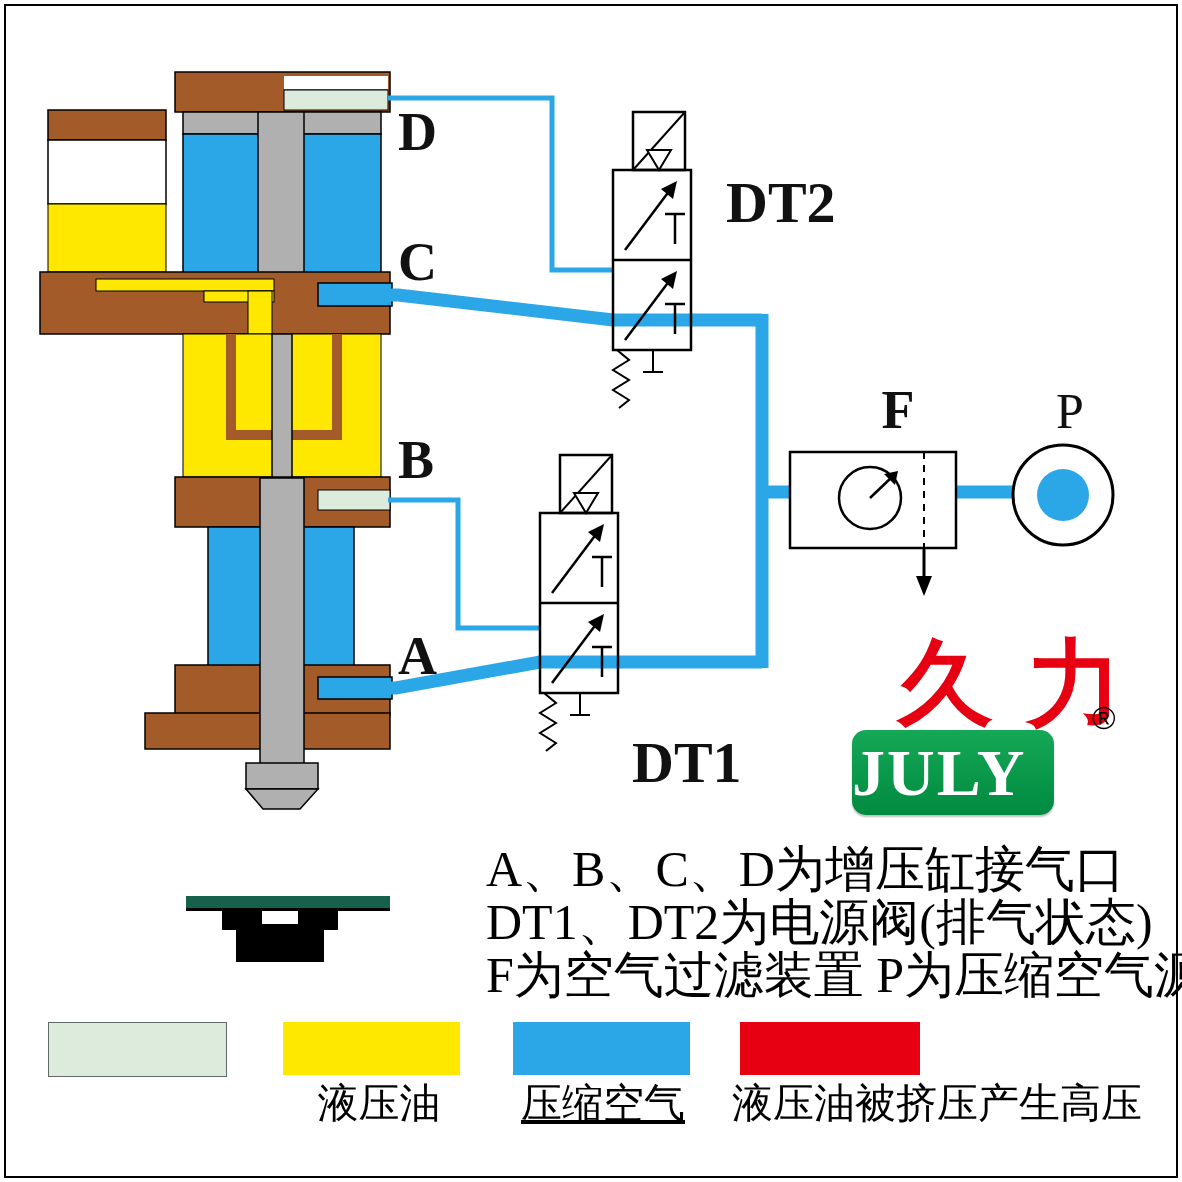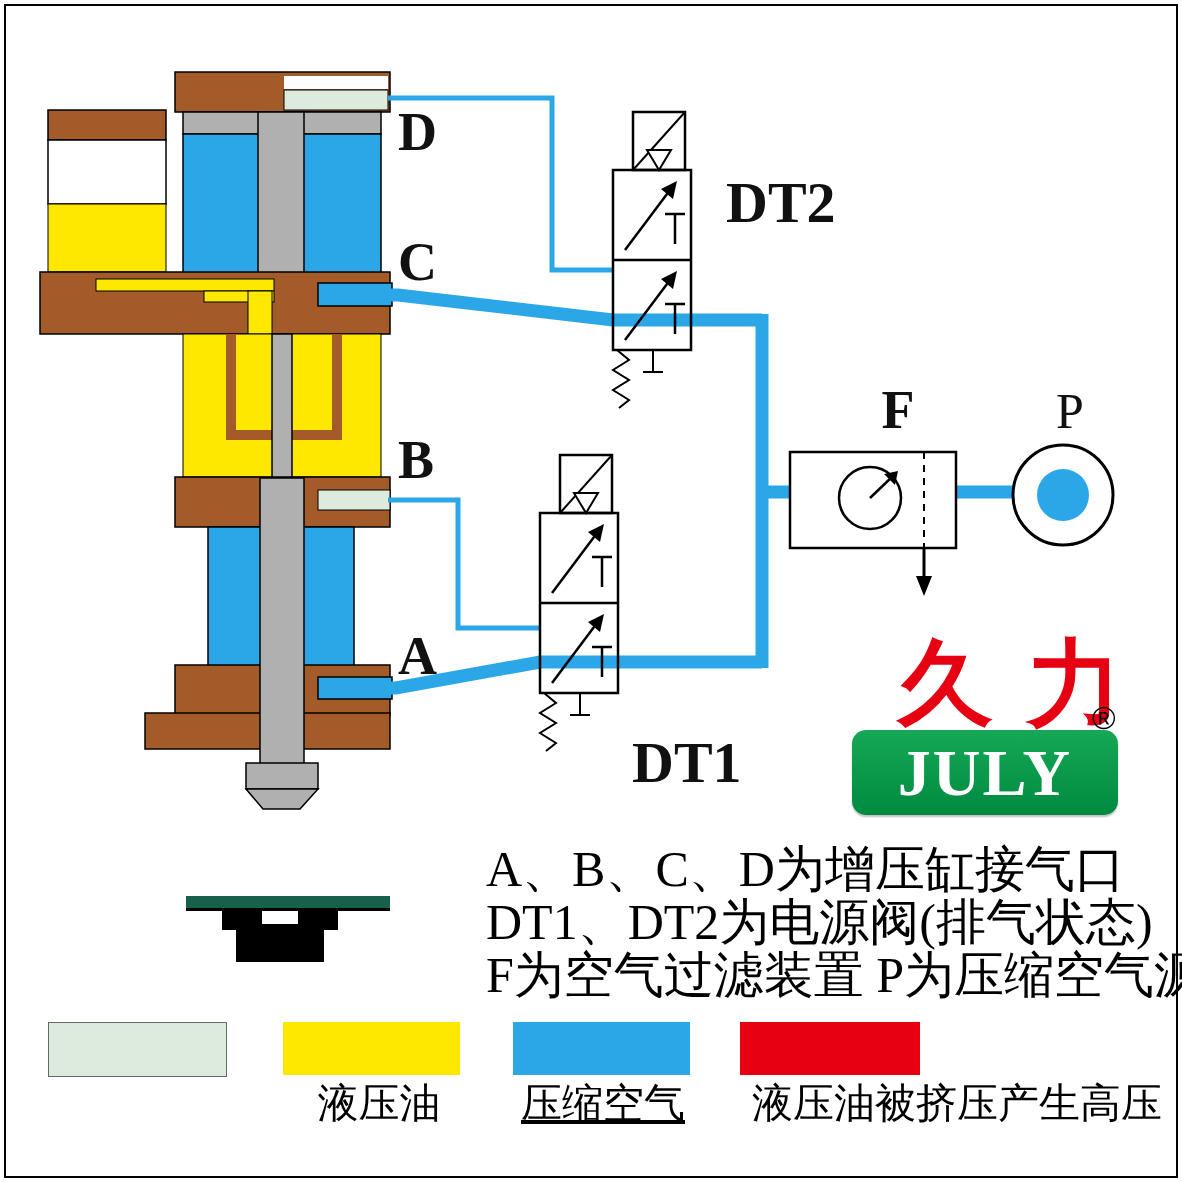--- a/index.html
+++ b/index.html
@@ -27,23 +27,23 @@
   .dash{stroke:#000;stroke-width:2;stroke-dasharray:7 6;fill:none;}
 
   .svgtext{font-family:"Liberation Serif",serif;fill:#111;}
   .t54{font-size:54px;font-weight:600;}
   .t58{font-size:58px;font-weight:600;}
   .t50{font-size:50px;font-weight:400;}
 
   .abs{position:absolute;}
   .logo-cn{left:858px;top:636px;width:236px;font-size:95px;line-height:1;font-weight:900;
            color:var(--logo_red);letter-spacing:34px;white-space:nowrap;margin-left:40px;}
-  .logo-box{left:852px;top:730px;width:266px;height:85px;border-radius:14px;
+  .logo-box{left:852px;top:730px;width:202px;height:85px;border-radius:14px;
             background:linear-gradient(180deg,var(--logo_green_top),var(--logo_green_bottom));
-            display:flex;align-items:center;justify-content:center;
+            display:flex;align-items:center;justify-content:flex-start;
             box-shadow:0 2px 2px rgba(0,0,0,0.25);}
   .logo-en{font-family:"Liberation Serif",serif;font-weight:bold;font-size:66px;color:#fff;
            letter-spacing:2px;}
   .reg{left:1092px;top:700px;font-size:32px;color:#000;}
   .notes{left:486px;top:843px;font-family:"Liberation Serif",serif;font-size:50px;
          line-height:53px;color:#000;white-space:nowrap;}
   .swatch{position:absolute;top:1022px;height:53px;}
   .sw-border{border:1px solid rgba(0,0,0,0.55);}
   .leg-label{position:absolute;top:1076px;font-family:"Liberation Serif",serif;font-size:41px;
              color:#000;text-align:center;white-space:nowrap;}
@@ -186,14 +186,14 @@
     <div>F为空气过滤装置 P为压缩空气源</div>
   </div>
 
   <div class="swatch sw-border" style="left: 48px; width: 177px; background: rgb(220, 235, 220);"></div>
   <div class="swatch" style="left: 283px; width: 177px; background: rgb(255, 232, 0);"></div>
   <div class="swatch" style="left: 513px; width: 177px; background: rgb(43, 167, 232);"></div>
   <div class="swatch" style="left: 740px; width: 180px; background: rgb(230, 0, 18);"></div>
 
   <div class="leg-label" style="left:279px;width:200px;">液压油</div>
   <div class="leg-label" style="left:503px;width:200px;text-decoration:underline;">压缩空气</div>
-  <div class="leg-label" style="left:752px;width:410px;">液压油被挤压产生高压</div>
+  <div class="leg-label" style="left:732px;width:410px;">液压油被挤压产生高压</div>
 </div>
 
 </body></html>

